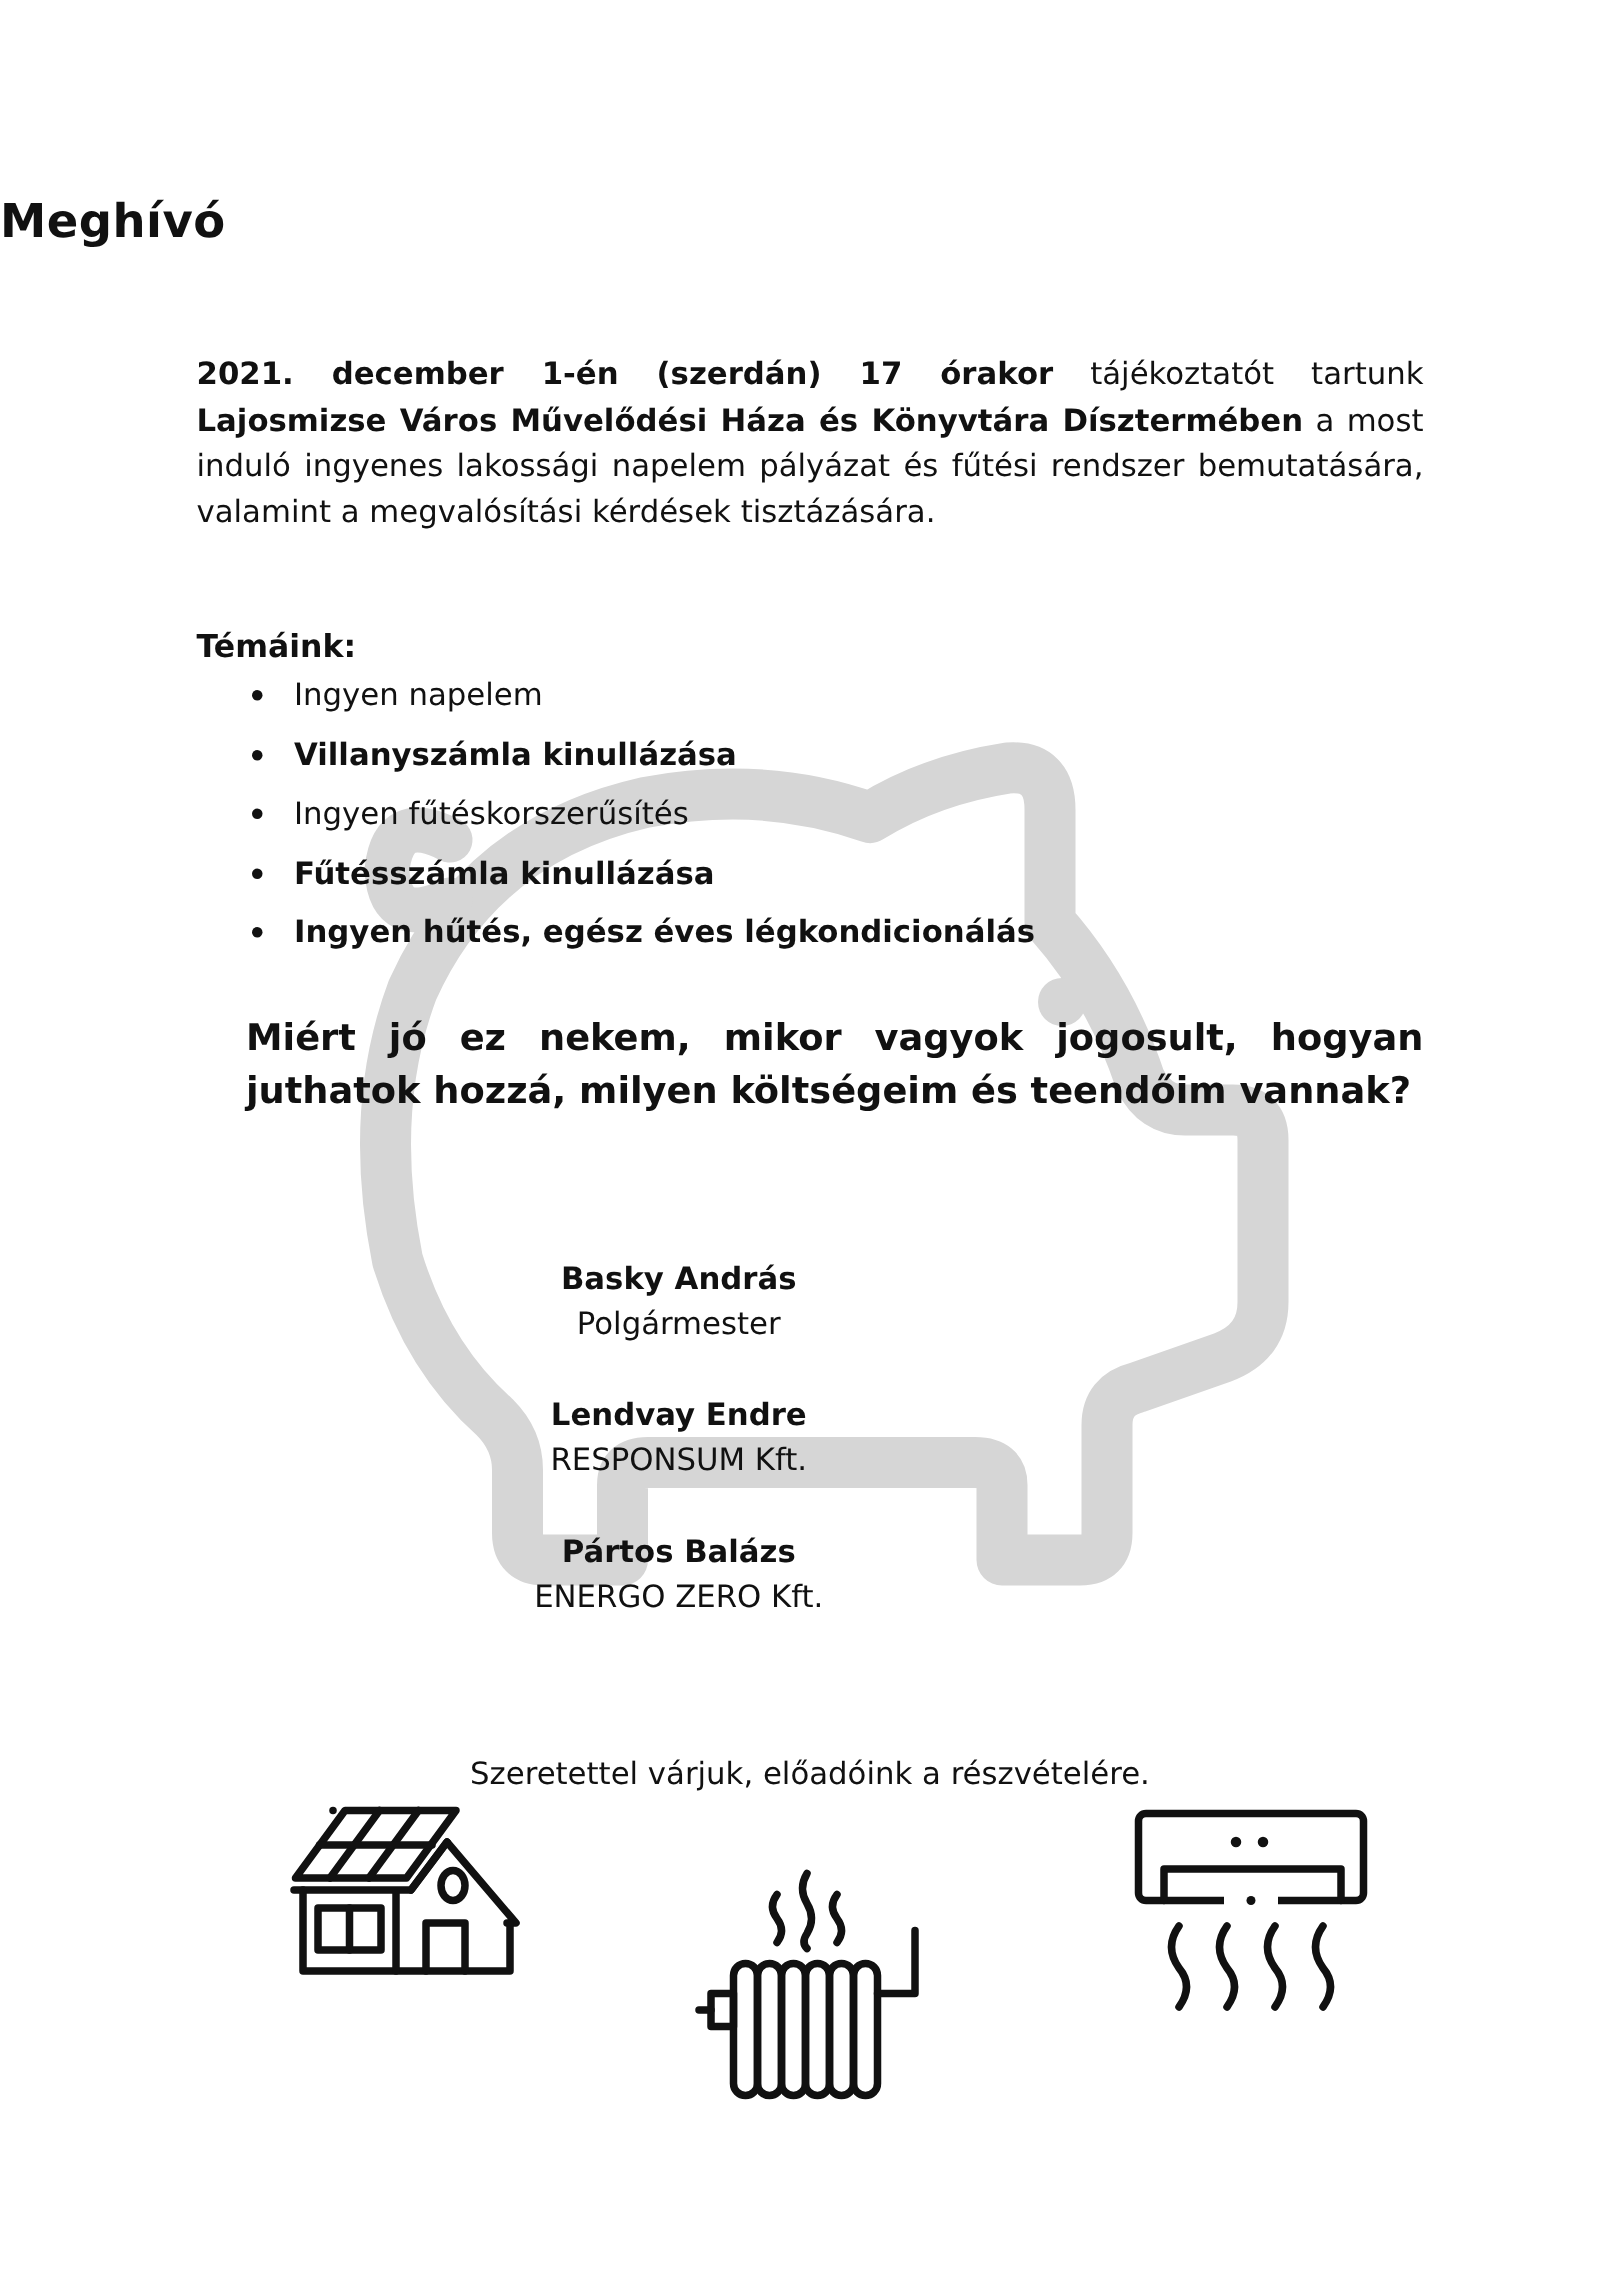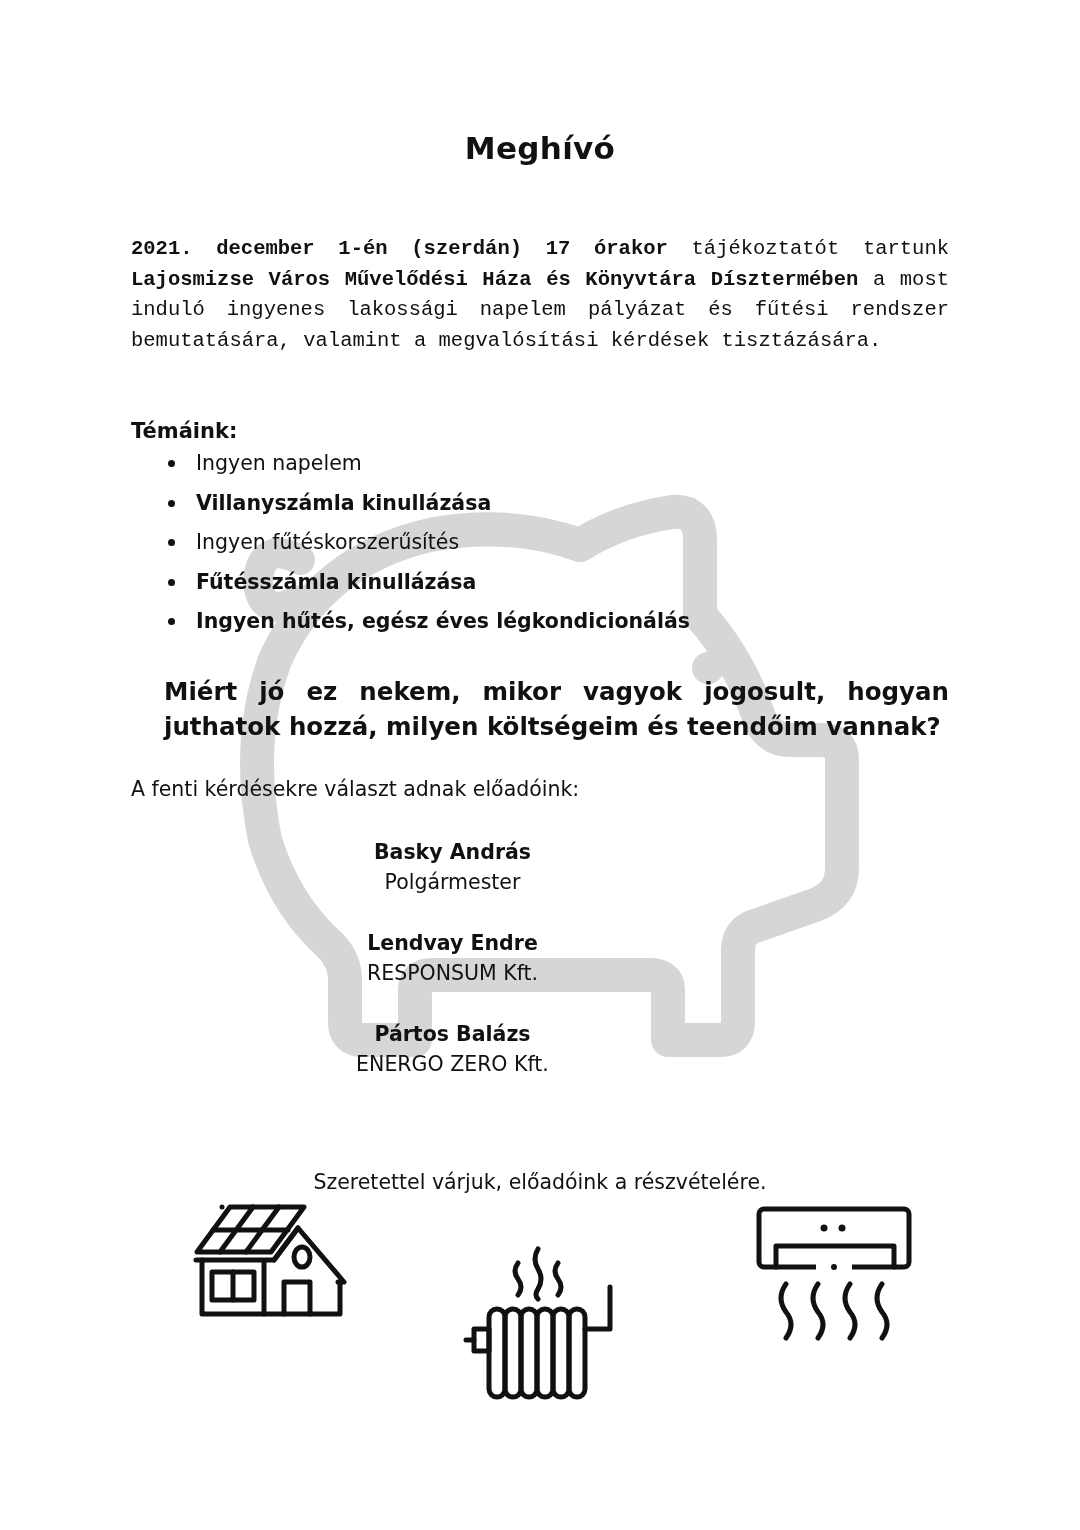--- a/index.html
+++ b/index.html
@@ -1,23 +1,23 @@
 <!DOCTYPE html>
 <html><head>
 <meta charset="utf-8">
 <style>
   html, body { margin:0; padding:0; background:#ffffff; }
   body { width:1080px; height:1530px; position:relative; overflow:hidden;
          font-family:"DejaVu Sans", sans-serif; color:#111; }
   .watermark { position:absolute; left:0; top:0; width:1080px; height:1530px; z-index:0; }
   .content { position:absolute; left:0; top:0; width:1080px; height:1530px; z-index:1; }
-  .title { position:absolute; top:130px; left:0; width:1080px; text-align:center;
+  .title { position:absolute; top:130px; left:0; width:1080px; 
            font-weight:bold; font-size:31px; letter-spacing:0.3px; }
   .intro { position:absolute; top:234px; left:131px; width:818px; font-size:20.5px;
-           line-height:30.5px; text-align:justify; text-align-last:left;font-family:Liberation Mono, monospace; }
+           line-height:30.5px; text-align:justify; text-align-last:left; }
   .intro b { font-weight:bold; }
   .topics-label { position:absolute; top:419px; left:131px; font-weight:bold; font-size:21px; }
   .topics { position:absolute; top:448px; left:131px; margin:0; padding:0; list-style:none; }
   .topics li { position:relative; height:39.5px; line-height:30px; font-size:20.5px; padding-left:65px; }
   .topics li .dot { position:absolute; left:37px; top:12px; width:7px; height:7px; border-radius:50%; background:#111; }
   .topics li.bold span.t { font-weight:bold; }
   .question { position:absolute; top:674px; left:164px; width:785px; font-weight:bold; font-size:24.5px;
               line-height:35px; text-align:justify; text-align-last:left; }
   .answer-intro { position:absolute; top:777px; left:131px; font-size:20.5px; }
   .speakers { position:absolute; top:837px; left:0; width:905px; text-align:center; font-size:20.5px; }
@@ -75,21 +75,20 @@
   <div class="topics-label">Témáink:</div>
   <ul class="topics">
     <li><span class="dot"></span><span class="t">Ingyen napelem</span></li>
     <li class="bold"><span class="dot"></span><span class="t">Villanyszámla kinullázása</span></li>
     <li><span class="dot"></span><span class="t">Ingyen fűtéskorszerűsítés</span></li>
     <li class="bold"><span class="dot"></span><span class="t">Fűtésszámla kinullázása</span></li>
     <li class="bold"><span class="dot"></span><span class="t">Ingyen hűtés, egész éves légkondicionálás</span></li>
   </ul>
 
   <div class="question">Miért jó ez nekem, mikor vagyok jogosult, hogyan juthatok hozzá, milyen költségeim és teendőim vannak?</div>
-  <div class="answer-intro">A fenti kérdésekre választ adnak előadóink:</div>
 
   <div class="speakers">
     <div class="speaker">
       <div class="name">Basky András</div>
       <div class="role">Polgármester</div>
     </div>
     <div class="speaker">
       <div class="name">Lendvay Endre</div>
       <div class="role">RESPONSUM Kft.</div>
     </div>

